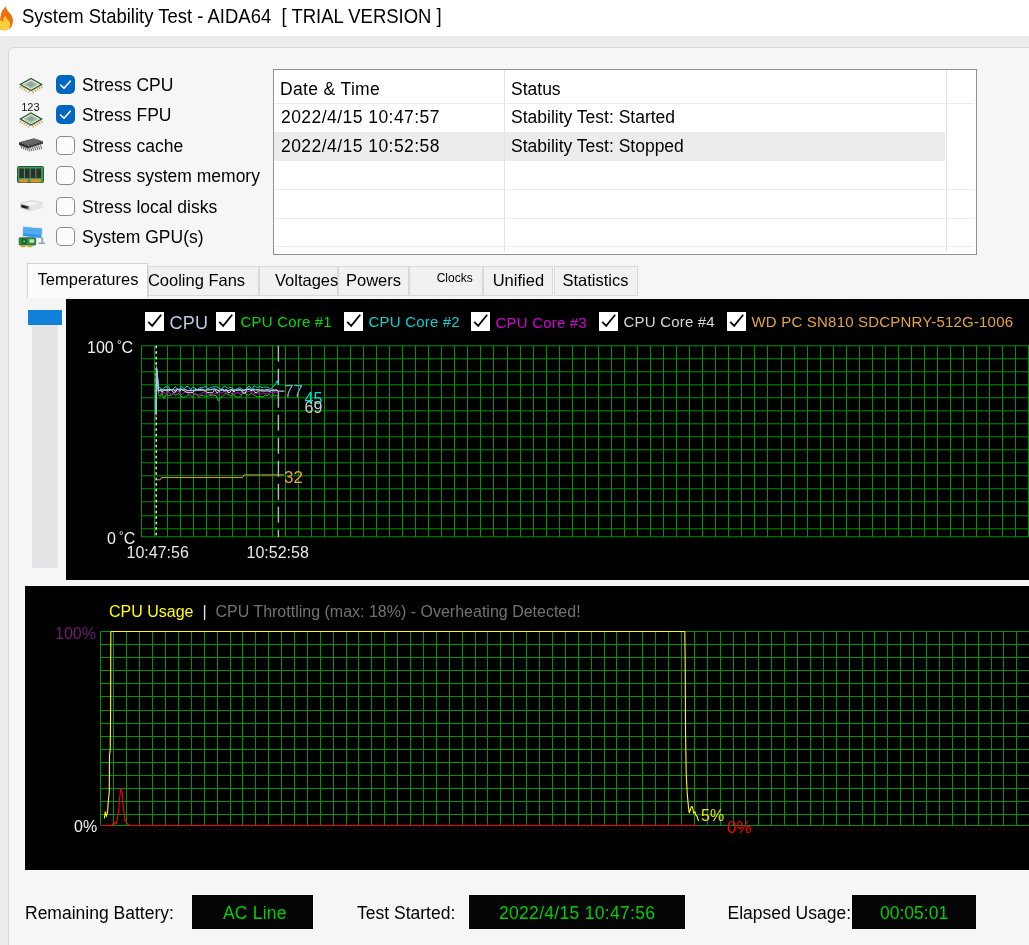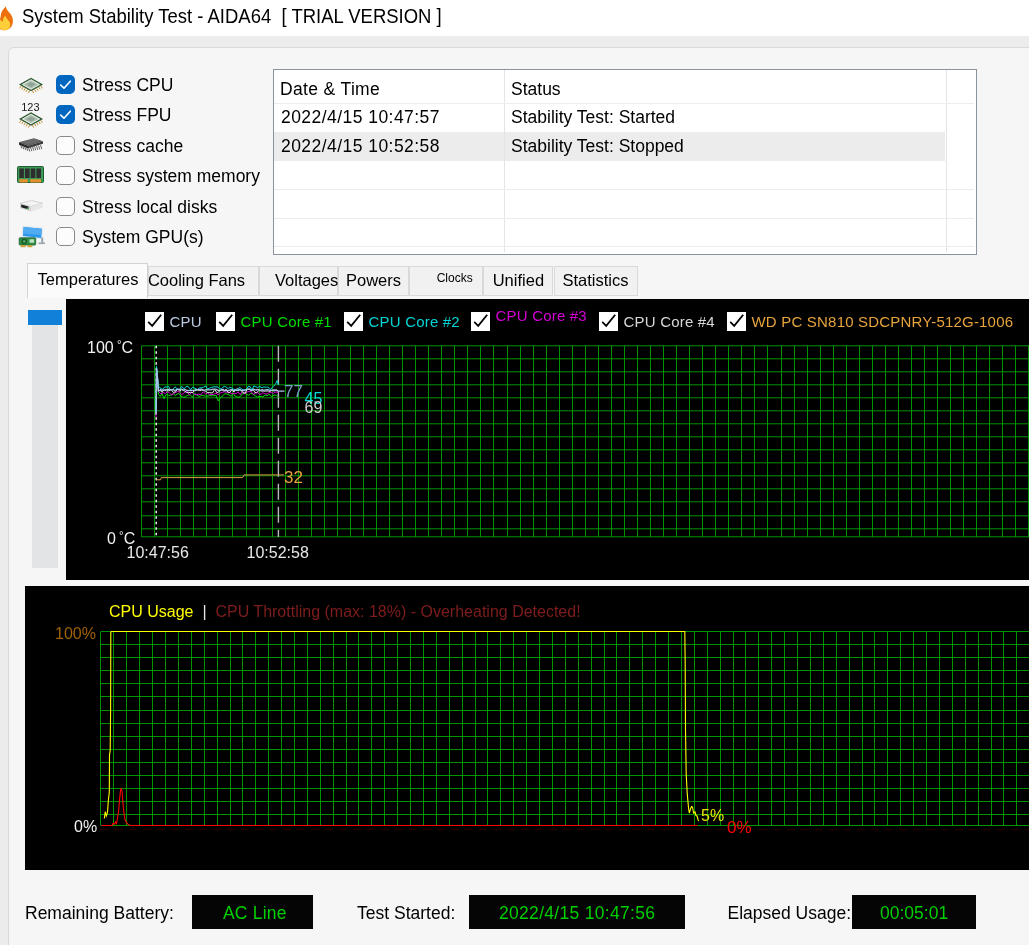--- a/index.html
+++ b/index.html
@@ -280,36 +280,36 @@
 <polyline points="156.0,411.7 156.5,367.4 157.3,373.8 158.4,391.0 160.6,388.8 162.1,392.0 163.9,389.5 166.5,390.5 168.9,390.5 171.1,389.1 173.3,392.1 175.4,391.6 177.6,388.8 180.0,391.0 181.8,388.6 184.2,390.5 186.5,392.2 188.8,392.4 190.7,391.9 192.7,392.4 195.2,388.9 196.9,389.4 199.4,390.3 201.6,389.8 203.7,390.1 205.5,391.0 207.7,392.3 209.9,392.4 212.4,392.7 214.6,389.2 217.1,392.6 219.6,390.9 221.8,389.4 224.3,390.9 226.1,388.8 228.5,392.7 230.1,391.9 232.1,389.1 233.9,391.7 236.3,388.7 238.5,388.7 240.8,389.9 243.3,392.6 245.3,392.7 247.2,388.8 249.3,388.6 251.1,390.2 253.2,389.2 254.8,392.1 256.6,392.5 259.1,390.1 261.1,390.7 263.3,390.8 265.4,390.9 268.0,390.6 269.9,391.2 271.7,390.1 274.3,390.7 276.4,389.4 278.4,390.8" fill="none" stroke="#e8e8e8" stroke-width="1"></polyline>
 <polyline points="156.0,411.7 156.5,365.9 157.3,374.0 158.4,386.3 160.0,387.4 162.5,389.1 164.8,386.6 166.9,386.8 168.6,386.1 170.3,389.7 172.8,389.1 175.1,386.5 177.0,388.4 179.3,389.4 181.7,386.0 183.9,388.6 186.0,386.4 188.0,386.0 190.5,389.4 192.6,386.9 195.1,388.1 197.6,389.3 199.7,387.4 201.8,387.5 203.5,386.9 205.9,385.8 207.4,388.4 209.2,388.0 211.3,387.1 213.9,386.5 215.8,386.5 218.0,386.8 219.9,388.9 221.7,388.1 224.2,386.0 225.8,386.6 228.2,388.3 229.9,387.1 231.6,387.6 233.2,388.7 235.6,389.8 238.0,389.8 239.5,386.9 242.0,389.0 244.0,389.8 246.2,389.2 248.0,386.4 250.0,386.2 251.9,389.8 253.8,385.6 255.3,386.3 257.7,387.2 259.5,386.0 262.1,387.5 263.8,386.6 265.4,386.9 267.6,386.9 269.2,387.8 270.9,389.1 272.4,387.0 275.4,384.0 277.2,380.2 278.4,384.5" fill="none" stroke="#00dcdc" stroke-width="1"></polyline>
 <polyline points="156.0,414.4 156.5,368.1 157.3,376.0 158.4,390.3 160.7,390.2 162.2,389.5 164.8,389.8 167.3,389.0 169.3,389.2 171.4,389.7 172.9,389.2 174.7,390.2 177.1,389.1 179.4,389.1 181.6,389.0 183.1,390.2 184.8,389.2 187.4,390.2 189.2,390.3 191.3,389.9 193.1,390.3 195.3,390.3 197.8,389.3 199.7,389.1 201.4,388.9 203.2,389.8 204.7,389.9 206.6,389.3 209.0,389.6 210.8,389.6 213.1,388.9 215.7,388.9 218.0,390.1 219.5,390.0 221.4,389.7 222.9,388.9 224.6,390.3 226.3,390.0 228.9,390.3 230.7,389.4 232.8,390.0 234.4,390.0 236.8,390.1 238.3,390.3 239.9,389.4 242.1,390.2 244.0,390.2 246.1,389.3 247.9,389.1 249.5,389.1 251.8,390.3 253.5,388.9 256.1,389.7 258.0,389.2 260.1,390.1 262.2,389.5 263.7,390.0 265.2,389.6 267.7,389.3 270.0,390.0 272.2,389.9 273.8,389.5 275.5,389.9 278.4,390.8 284.5,390.8" fill="none" stroke="#a9c5e6" stroke-width="1.3"></polyline>
 <polyline points="156.2,479.5 160.5,479.5 161.3,477.3 242.5,477.3 244.2,474.6 278.4,474.6 284.0,474.6" fill="none" stroke="#d89c46" stroke-width="1"></polyline>
 </svg>
 
 <div class="abs" style="left:145px;top:311.5px;width:19px;height:19px;background:#fff">
 <svg width="19" height="19" viewBox="0 0 19 19" style="overflow:visible">
       <polyline points="3.2,9.8 7.2,13.8 16.2,2.8" fill="none" stroke="#000" stroke-width="1.8"></polyline>
     </svg></div>
-<div class="lbl" style="left:169.5px;top:313px;font-size:15px;letter-spacing:0.2px;color:#b9cce4">CPU</div>
+<div class="lbl" style="left:169.5px;top:313px;font-size:18px;letter-spacing:0.2px;color:#b9cce4">CPU</div>
 <div class="abs" style="left:216px;top:311.5px;width:19px;height:19px;background:#fff">
 <svg width="19" height="19" viewBox="0 0 19 19" style="overflow:visible">
       <polyline points="3.2,9.8 7.2,13.8 16.2,2.8" fill="none" stroke="#000" stroke-width="1.8"></polyline>
     </svg></div>
 <div class="lbl" style="left:240.5px;top:313px;font-size:15px;letter-spacing:0.2px;color:#00dd00">CPU Core #1</div>
 <div class="abs" style="left:344px;top:311.5px;width:19px;height:19px;background:#fff">
 <svg width="19" height="19" viewBox="0 0 19 19" style="overflow:visible">
       <polyline points="3.2,9.8 7.2,13.8 16.2,2.8" fill="none" stroke="#000" stroke-width="1.8"></polyline>
     </svg></div>
 <div class="lbl" style="left:368.5px;top:313px;font-size:15px;letter-spacing:0.2px;color:#00d4d4">CPU Core #2</div>
 <div class="abs" style="left:471px;top:311.5px;width:19px;height:19px;background:#fff">
 <svg width="19" height="19" viewBox="0 0 19 19" style="overflow:visible">
       <polyline points="3.2,9.8 7.2,13.8 16.2,2.8" fill="none" stroke="#000" stroke-width="1.8"></polyline>
     </svg></div>
-<div class="lbl" style="left:495.5px;top:307px;font-size:15px;letter-spacing:0.2px;color:#d400d4">CPU Core #3</div>
+<div class="lbl" style="left:495.5px;top:314px;font-size:15px;letter-spacing:0.2px;color:#d400d4">CPU Core #3</div>
 <div class="abs" style="left:599px;top:311.5px;width:19px;height:19px;background:#fff">
 <svg width="19" height="19" viewBox="0 0 19 19" style="overflow:visible">
       <polyline points="3.2,9.8 7.2,13.8 16.2,2.8" fill="none" stroke="#000" stroke-width="1.8"></polyline>
     </svg></div>
 <div class="lbl" style="left:623.5px;top:313px;font-size:15px;letter-spacing:0.2px;color:#d8d8d8">CPU Core #4</div>
 <div class="abs" style="left:727px;top:311.5px;width:19px;height:19px;background:#fff">
 <svg width="19" height="19" viewBox="0 0 19 19" style="overflow:visible">
       <polyline points="3.2,9.8 7.2,13.8 16.2,2.8" fill="none" stroke="#000" stroke-width="1.8"></polyline>
     </svg></div>
 <div class="lbl" style="left:751.5px;top:313px;font-size:15px;letter-spacing:0.2px;color:#e7a33c">WD PC SN810 SDCPNRY-512G-1006</div>
@@ -409,22 +409,22 @@
 <line x1="101.00" y1="762.5" x2="1029.00" y2="762.5" stroke="#009500" stroke-width="1"></line>
 <line x1="101.00" y1="775.5" x2="1029.00" y2="775.5" stroke="#009500" stroke-width="1"></line>
 <line x1="101.00" y1="788.5" x2="1029.00" y2="788.5" stroke="#009500" stroke-width="1"></line>
 <line x1="101.00" y1="801.5" x2="1029.00" y2="801.5" stroke="#009500" stroke-width="1"></line>
 <line x1="101.00" y1="814.5" x2="1029.00" y2="814.5" stroke="#009500" stroke-width="1"></line>
 <line x1="101.00" y1="825.5" x2="1029.00" y2="825.5" stroke="#009500" stroke-width="1"></line>
 <line x1="101" y1="829.5" x2="1029" y2="829.5" stroke="#200000" stroke-width="1.5" stroke-dasharray="8,6"></line>
 <polyline points="104.3,818.5 105.3,811.5 106.3,816.0 107.5,812.5 108.3,801.0 109.3,792.0 109.5,755.0 110.2,750.0 110.6,712.0 110.8,632.2 111.5,631.5 684.8,631.5 685.2,665.0 685.5,729.5 686.2,774.0 687.2,793.0 687.8,800.0 688.6,808.5 689.3,813.0 690.5,809.0 691.5,806.5 692.5,807.0 693.6,813.0 695.0,812.0 696.0,815.5 697.0,816.0 698.0,819.5 698.8,821.0" fill="none" stroke="#ffff00" stroke-width="1.1"></polyline>
 <polyline points="101.5,825.5 112.0,825.5 113.0,823.5 114.5,824.0 115.5,822.0 116.5,823.5 117.5,818.0 118.5,812.0 119.5,800.0 120.5,790.5 121.3,788.0 122.2,793.0 123.2,806.0 124.2,815.0 125.2,820.5 126.8,823.0 128.5,824.8 131.0,825.5 697.6,825.5" fill="none" stroke="#ff0000" stroke-width="1.1"></polyline>
 </svg>
-<div class="lbl c16" style="left:109px;top:603px;color:#ffff00">CPU Usage&nbsp; <span style="color:#e8e8e8">|</span>&nbsp; <span style="color:#7f1d1d">CPU Throttling (max: 18%) - Overheating Detected!</span></div>
-<div class="lbl c16" style="left:55px;top:624.5px;color:#a16207">100%</div>
+<div class="lbl c16" style="left:109px;top:603px;color:#ffff00">CPU Usage&nbsp; <span style="color:#e8e8e8">|</span>&nbsp; <span style="color:#737373">CPU Throttling (max: 18%) - Overheating Detected!</span></div>
+<div class="lbl c16" style="left:55px;top:624.5px;color:#701a75">100%</div>
 <div class="lbl c16" style="left:74px;top:817.5px;color:#f2f2f2">0%</div>
 <div class="lbl c16" style="left:701px;top:806.5px;color:#e8e800">5%</div>
 <div class="lbl" style="left:727px;top:818px;font-size:17px;color:#ff0000">0%</div>
 
 <div class="lbl" style="left:25px;top:902.5px">Remaining Battery:</div>
 <div class="abs" style="left:192px;top:895px;width:121px;height:34px;background:#050505"></div>
 <div class="lbl" style="left:223px;top:902.5px;color:#00cf00;letter-spacing:0.2px">AC Line</div>
 <div class="lbl" style="left:357px;top:902.5px">Test Started:</div>
 <div class="abs" style="left:469px;top:895px;width:216px;height:34px;background:#050505"></div>
 <div class="lbl" style="left:499px;top:902.5px;color:#00cf00;letter-spacing:0.3px">2022/4/15 10:47:56</div>

